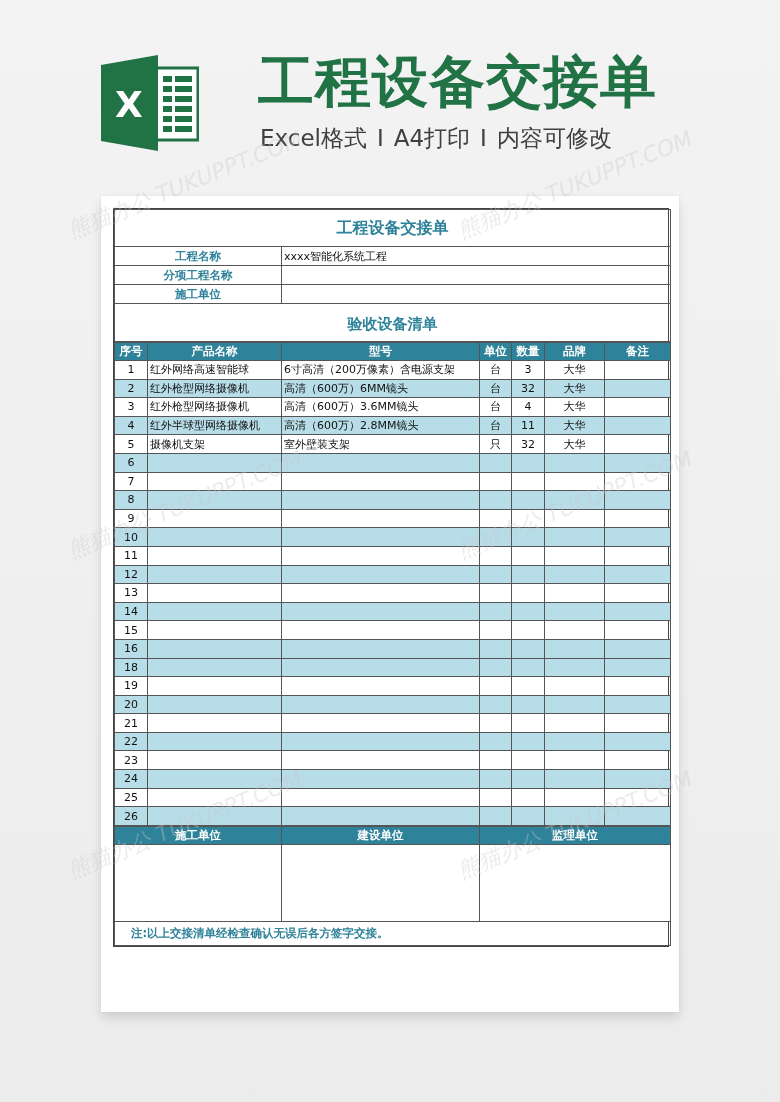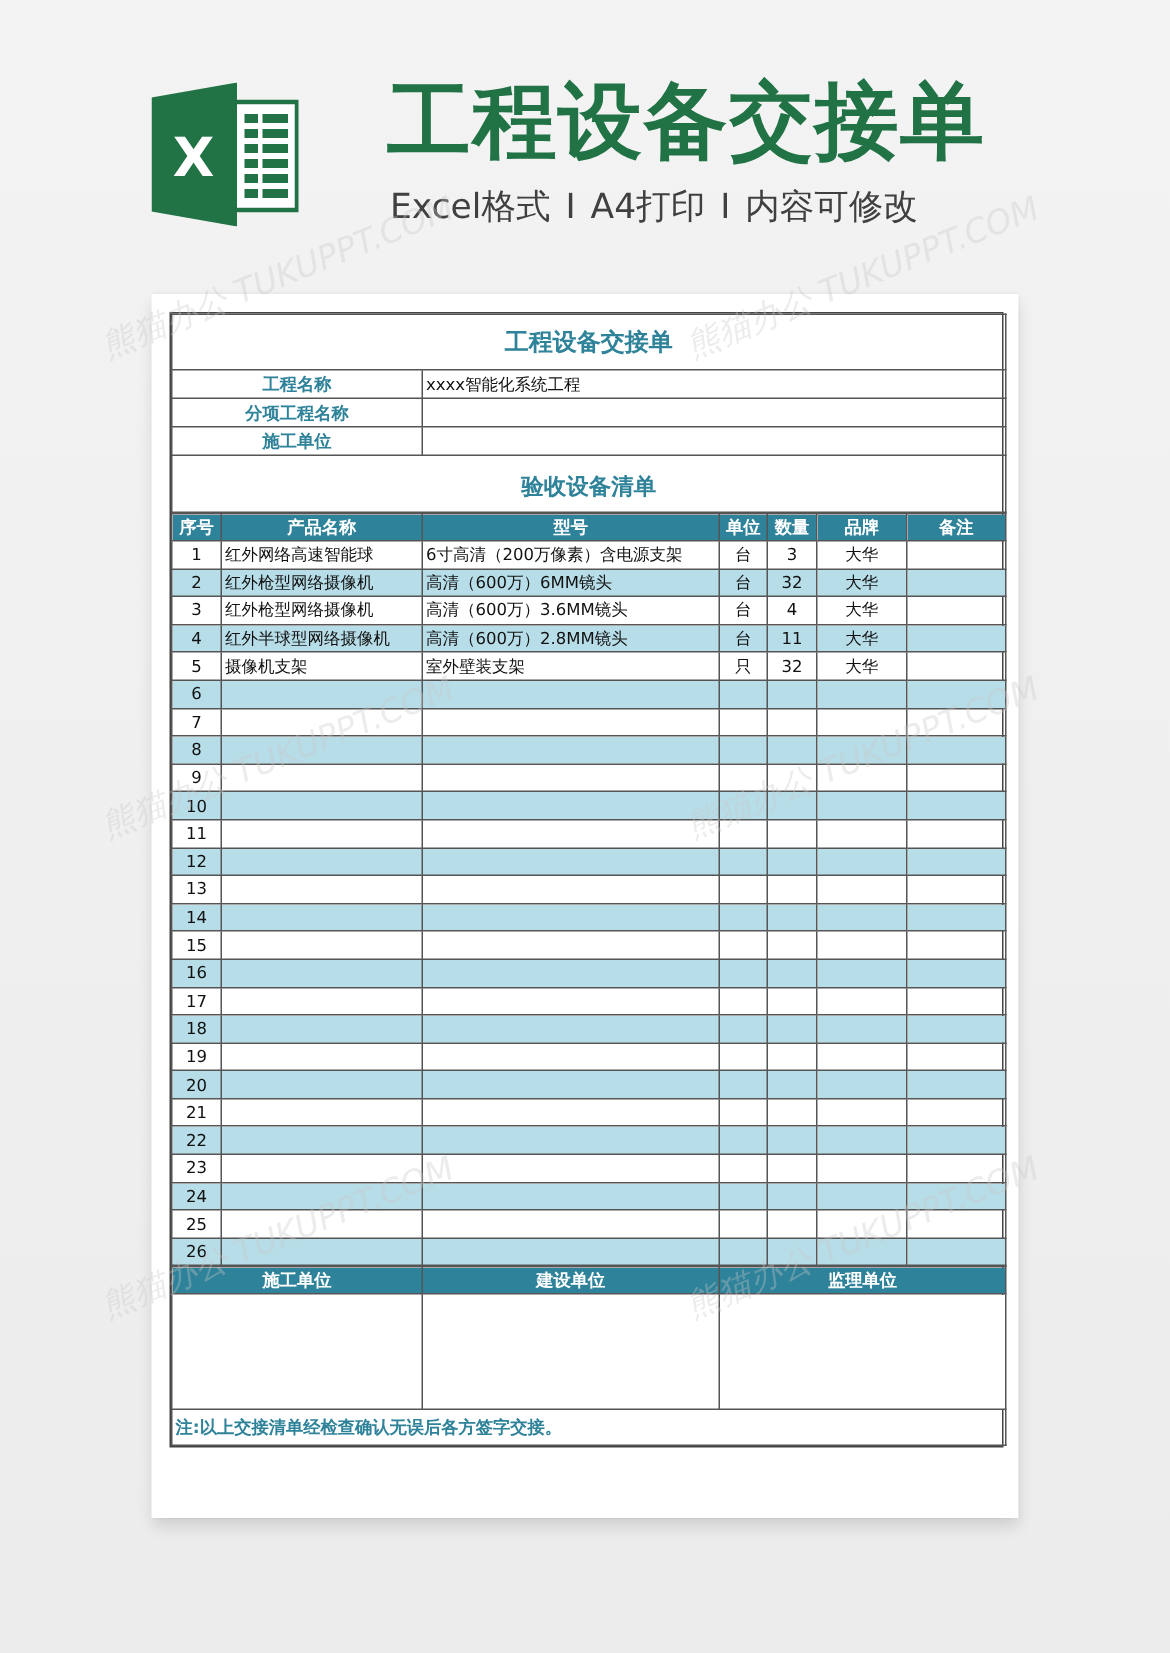--- a/index.html
+++ b/index.html
@@ -69,21 +69,21 @@
   .sig-head th {
     height: 18px; background: #2e8299; color: #fff; font-weight: bold; font-size: 11.5px;
   }
   .sig-box td { height: 77px; background: #fff; }
   .date-row td {
     height: 18px; background: #b7dde8; text-align: right; font-weight: bold; font-size: 12px;
     color: #111; padding-right: 2px;
   }
   .date-row td span { margin-left: 8px; }
   .note-row td {
-    height: 24px; color: #2e8299; font-weight: bold; font-size: 11.5px; padding-left: 2px;
+    height: 24px; color: #2e8299; font-weight: bold; font-size: 11.5px; padding-left: 16px;
   }
 </style>
 </head>
 <body>
 
 <svg class="xl-icon" viewBox="0 0 98 96">
   <rect x="55" y="13" width="42" height="72" fill="#ffffff" stroke="#217346" stroke-width="3"></rect>
   <g fill="#217346">
     <rect x="62" y="21" width="9" height="6"></rect>
       <rect x="74" y="21" width="17" height="6"></rect>
@@ -296,29 +296,20 @@
         </tr>
         <tr class="data-row alt">
           <td class="c-no">16</td>
           <td class="c-name"></td>
           <td class="c-model"></td>
           <td class="c-unit"></td>
           <td class="c-qty"></td>
           <td class="c-brand"></td>
           <td class="c-note"></td>
         </tr>
-        <tr class="data-row">
-          <td class="c-no">17</td>
-          <td class="c-name"></td>
-          <td class="c-model"></td>
-          <td class="c-unit"></td>
-          <td class="c-qty"></td>
-          <td class="c-brand"></td>
-          <td class="c-note"></td>
-        </tr>
         <tr class="data-row alt">
           <td class="c-no">18</td>
           <td class="c-name"></td>
           <td class="c-model"></td>
           <td class="c-unit"></td>
           <td class="c-qty"></td>
           <td class="c-brand"></td>
           <td class="c-note"></td>
         </tr>
         <tr class="data-row">

